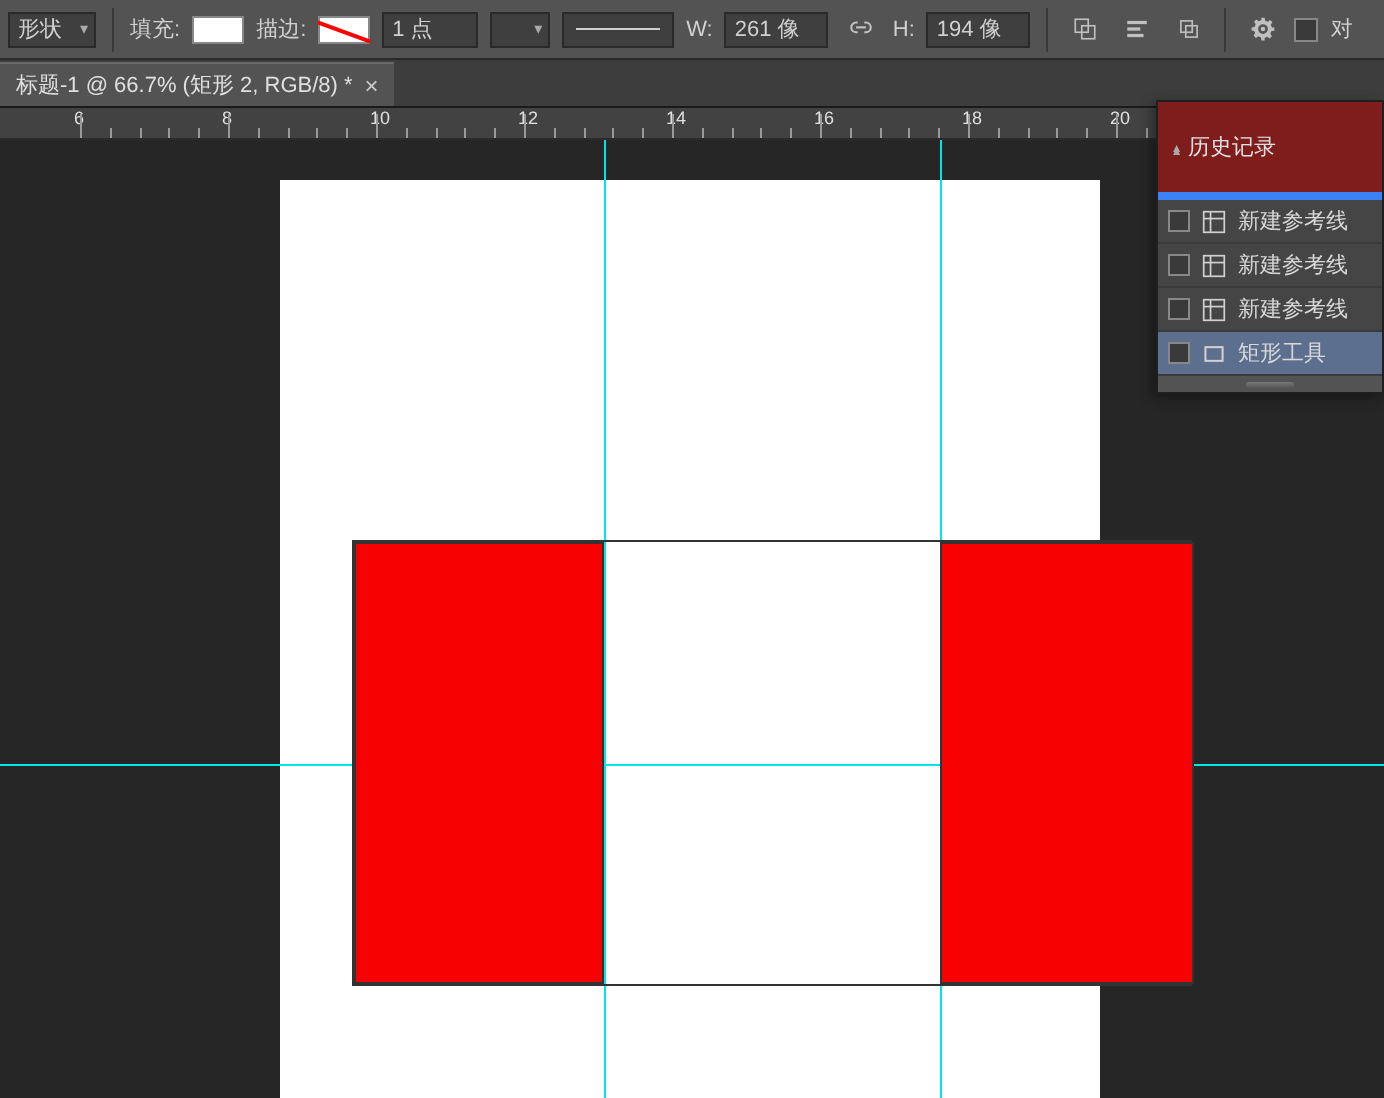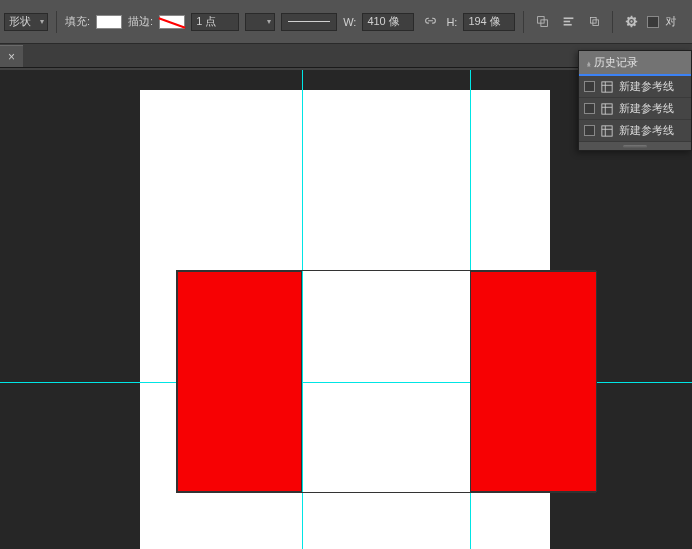--- a/index.html
+++ b/index.html
@@ -1,19 +1,19 @@
 <!DOCTYPE html>
 <html><head>
 <meta charset="utf-8">
 <style>
 * { margin: 0; padding: 0; box-sizing: border-box; font-family: "Microsoft YaHei", sans-serif; }
 body { background: #262626; width: 692px; height: 549px; overflow: hidden; position: relative; color: #d0d0d0; font-size: 11px; }
 
 
-.options-bar { height: 44px; background: #535353; display: flex; align-items: center; padding: 0 4px; gap: 6px; border-bottom: 1px solid #2a2a2a; }
+.options-bar { height: 30px; background: #535353; display: flex; align-items: center; padding: 0 4px; gap: 6px; border-bottom: 1px solid #2a2a2a; }
 .opt-label { color: #d0d0d0; font-size: 11px; }
 .opt-dropdown { background: #3f3f3f; border: 1px solid #2a2a2a; height: 18px; width: 44px; display: flex; align-items: center; padding: 0 4px; font-size: 11px; color: #d0d0d0; position: relative; }
 .opt-dropdown.small { width: 30px; }
 .opt-dropdown::after { content: "▾"; position: absolute; right: 3px; font-size: 8px; color: #aaa; }
 .swatch-white { width: 26px; height: 14px; background: #fff; border: 1px solid #888; }
 .swatch-stroke { width: 26px; height: 14px; background: #fff; border: 1px solid #888; position: relative; }
 .swatch-stroke::after { content: ""; position: absolute; left: -2px; right: -2px; top: 50%; border-top: 2px solid #f00; transform: rotate(20deg); }
 .stroke-input { background: #3f3f3f; border: 1px solid #2a2a2a; height: 18px; width: 48px; color: #d0d0d0; font-size: 11px; padding: 0 4px; }
 .line-style { width: 56px; height: 18px; background: #3f3f3f; border: 1px solid #2a2a2a; display: flex; align-items: center; justify-content: center; }
 .line-style-inner { width: 42px; border-top: 1px solid #d0d0d0; }
@@ -38,21 +38,21 @@
 .canvas-white { position: absolute; left: 140px; top: 20px; width: 410px; height: 460px; background: #fff; }
 .red-rect { position: absolute; background: #f70103; border: 1px solid #333; }
 .rect-full { left: 176px; top: 200px; width: 420px; height: 223px; background: transparent; border: 1px solid #333; }
 .red-left { left: 177px; top: 201px; width: 125px; height: 221px; }
 .red-right { left: 470px; top: 201px; width: 127px; height: 221px; }
 .guide-v { position: absolute; top: 0; bottom: 0; width: 1px; background: #00e5e5; }
 .guide-h { position: absolute; left: 0; right: 0; height: 1px; background: #00e5e5; }
 
 
 .history-panel { position: absolute; right: 0; top: 50px; width: 114px; background: #454545; border: 1px solid #1f1f1f; box-shadow: -2px 2px 6px rgba(0,0,0,0.4); }
-.panel-tab { background: #737373; padding: 4px 8px; font-size: 11px; color: #e0e0e0; border-bottom: 2px solid #3b82f6; display:flex; align-items:center; }
+.panel-tab { background: #7f1d1d; padding: 15px 8px; font-size: 11px; color: #e0e0e0; border-bottom: 4px solid #3b82f6; display:flex; align-items:center; }
 .panel-tab::before { content:"◂◂"; font-size:7px; letter-spacing:-2px; margin-right:4px; color:#aaa; transform: rotate(90deg); display:inline-block;}
 .hist-item { display: flex; align-items: center; gap: 5px; padding: 3px 5px; font-size: 11px; color: #d8d8d8; border-bottom: 1px solid #3a3a3a; }
 .hist-item.sel { background: #5d6f8f; }
 .hist-chk { width: 11px; height: 11px; border: 1px solid #888; background: #3a3a3a; flex-shrink: 0; }
 .hist-icon { width: 14px; height: 14px; display: flex; align-items: center; justify-content: center; flex-shrink: 0; }
 .hist-icon svg { width: 12px; height: 12px; }
 .panel-drag { height: 8px; background: #535353; display:flex; justify-content:center; align-items:center; }
 .panel-drag::after { content:""; width:24px; height:3px; background:linear-gradient(#777,#555); border-radius:2px; }
 
 .checkbox-sq { width: 12px; height: 12px; border: 1px solid #888; background: #3a3a3a; display: inline-block; }
@@ -66,21 +66,21 @@
   <span class="opt-label">填充:</span>
   <div class="swatch-white"></div>
   <span class="opt-label">描边:</span>
   <div class="swatch-stroke"></div>
   <div class="stroke-input">1 点</div>
   <div class="opt-dropdown small"></div>
   <div class="line-style">
       <div class="line-style-inner"></div>
     </div>
   <span class="opt-label">W:</span>
-  <div class="wh-input">410 像</div>
+  <div class="wh-input">261 像</div>
   <div class="icon-btn link-icon">
     <svg viewBox="0 0 16 16" fill="none" stroke="#c0c0c0" stroke-width="1.3">
         <path d="M6 4h-1a3 3 0 000 6h1M10 4h1a3 3 0 010 6h-1M5 7h6"></path>
       </svg>
   </div>
   <span class="opt-label">H:</span>
   <div class="wh-input">194 像</div>
   <div class="sep"></div>
   <div class="icon-btn">
     <svg viewBox="0 0 16 16" fill="#c0c0c0">
@@ -106,20 +106,21 @@
     <svg viewBox="0 0 16 16" fill="#c0c0c0">
         <path d="M8 5a3 3 0 100 6 3 3 0 000-6zm0 1.6a1.4 1.4 0 110 2.8 1.4 1.4 0 010-2.8zM7 1h2l.3 1.8 1.6.7 1.5-1 1.4 1.4-1 1.5.7 1.6L15 7v2l-1.8.3-.7 1.6 1 1.5-1.4 1.4-1.5-1-1.6.7L9 15H7l-.3-1.8-1.6-.7-1.5 1L2.2 12l1-1.5L2.5 9 1 9V7l1.8-.3.7-1.6-1-1.5L3.9 2.2l1.5 1 1.6-.7z"></path>
       </svg>
   </div>
   <span class="checkbox-sq"></span>
   <span class="opt-label">对</span>
 </div>
 
 <div class="tab-bar">
   <div class="doc-tab">
+    <span>标题-1 @ 66.7% (矩形 2, RGB/8) *</span>
     <span class="tab-close">×</span>
   </div>
 </div>
 
 <div class="ruler-h" id="rulerH">
     <div class="ruler-num" style="left: 37px;">6</div>
     <div class="ruler-tick major" style="left: 40px;"></div>
     <div class="ruler-tick" style="left: 54.8px;"></div>
     <div class="ruler-tick" style="left: 69.6px;"></div>
     <div class="ruler-tick" style="left: 84.4px;"></div>
@@ -213,15 +214,24 @@
         <div class="hist-chk"></div>
         <div class="hist-icon">
           <svg viewBox="0 0 14 14" fill="none" stroke="#d0d0d0" stroke-width="1">
             <rect x="1" y="1" width="12" height="12"></rect>
             <line x1="1" y1="5" x2="13" y2="5"></line>
             <line x1="5" y1="1" x2="5" y2="13"></line>
           </svg>
         </div>
         <span>新建参考线</span>
       </div>
+      <div class="hist-item sel">
+        <div class="hist-chk"></div>
+        <div class="hist-icon">
+          <svg viewBox="0 0 14 14" fill="none" stroke="#d0d0d0" stroke-width="1.2">
+            <rect x="2" y="3" width="10" height="8"></rect>
+          </svg>
+        </div>
+        <span>矩形工具</span>
+      </div>
     </div>
   <div class="panel-drag"></div>
 </div>
 
 </body></html>

